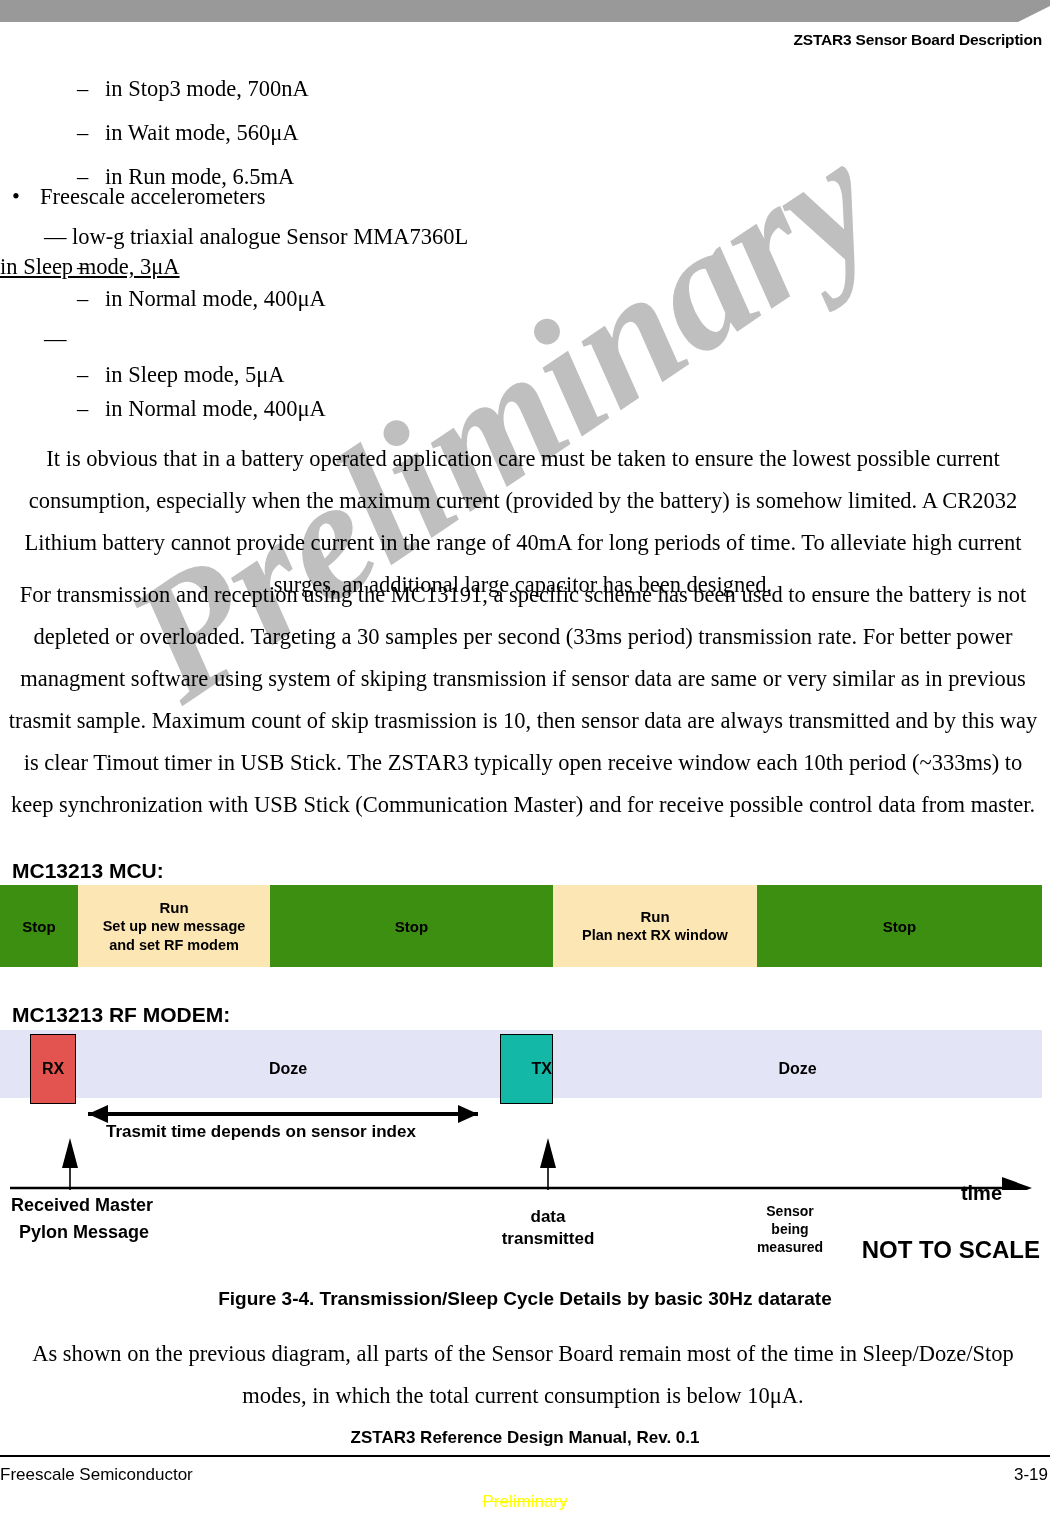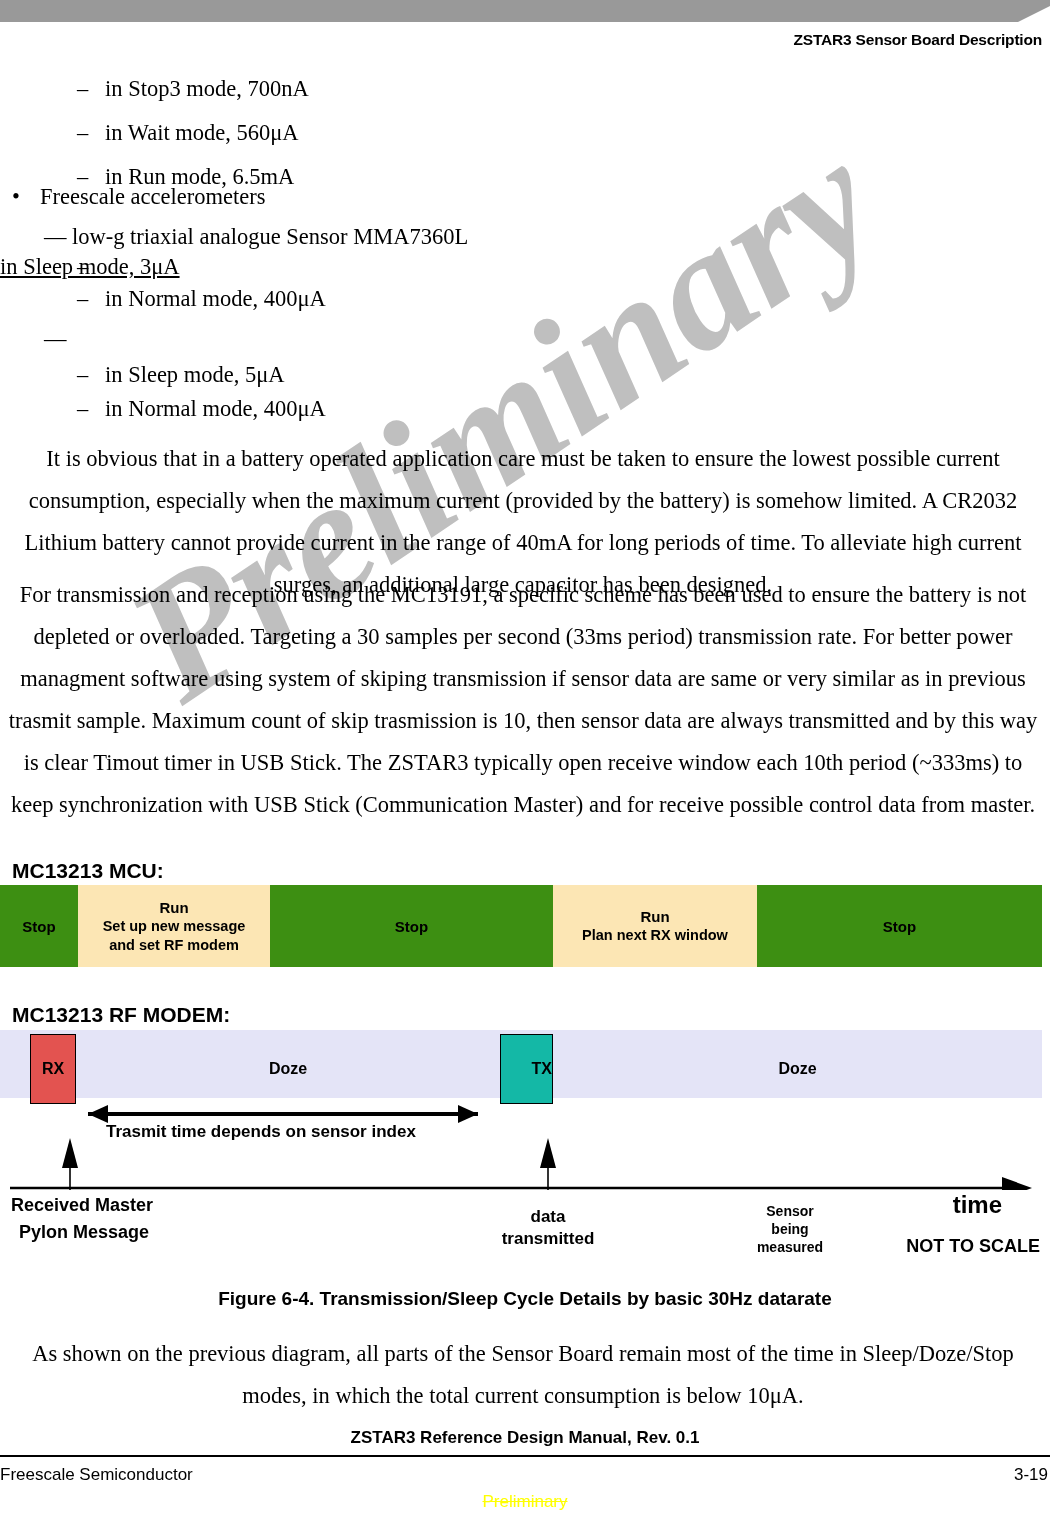--- a/index.html
+++ b/index.html
@@ -295,36 +295,36 @@
       <polygon points="70,28 62,58 78,58" fill="#000"></polygon>
       <line x1="70" y1="55" x2="70" y2="112" stroke="#000" stroke-width="1.6"></line>
 
       <polygon points="548,28 540,58 556,58" fill="#000"></polygon>
       <line x1="548" y1="55" x2="548" y2="112" stroke="#000" stroke-width="1.6"></line>
 
       <line x1="10" y1="78" x2="1005" y2="78" stroke="#000" stroke-width="2.6"></line>
       <polygon points="1032,78 1002,67 1002,89" fill="#000"></polygon>
     </svg>
 
-    <div class="annot" style="left:1002px; top:342px; font-size:24px; transform:translateX(-100%);margin-top:9px;">time</div>
+    <div class="annot" style="left:1002px; top:342px; font-size:20px; transform:translateX(-100%);">time</div>
 
     <div class="annot" style="left:11px; top:355px; font-size:18px;">Received Master</div>
     <div class="annot" style="left:19px; top:382px; font-size:18px;">Pylon Message</div>
 
     <div class="annot" style="left:548px; top:367px; font-size:17px; transform:translateX(-50%);">data</div>
     <div class="annot" style="left:548px; top:389px; font-size:17px; transform:translateX(-50%);">transmitted</div>
 
     <div class="annot" style="left:790px; top:363px; font-size:14px; transform:translateX(-50%);">Sensor</div>
     <div class="annot" style="left:790px; top:381px; font-size:14px; transform:translateX(-50%);">being</div>
     <div class="annot" style="left:790px; top:399px; font-size:14px; transform:translateX(-50%);">measured</div>
 
-    <div class="annot" style="left:1040px; top:396px; font-size:18px; transform:translateX(-100%);">NOT TO SCALE</div>
+    <div class="annot" style="left:1040px; top:396px; font-size:24px; transform:translateX(-100%);">NOT TO SCALE</div>
   </div>
 
-  <div class="caption">Figure 6-4. Transmission/Sleep Cycle Details by basic 30Hz datarate</div>
+  <div class="caption">Figure 3-4. Transmission/Sleep Cycle Details by basic 30Hz datarate</div>
 
   <div class="para" style="left:0; top:1333px; width:1046px;">As shown on the previous diagram, all parts of the Sensor Board remain most of the time in Sleep/Doze/Stop modes, in which the total current consumption is below 10μA.</div>
 
   <div class="foot-title">ZSTAR3 Reference Design Manual, Rev. 0.1</div>
   <div class="foot-rule"></div>
   <div class="foot-left">Freescale Semiconductor</div>
   <div class="foot-right">3-19</div>
   <div class="foot-prelim">Preliminary</div>
 
 </div>

